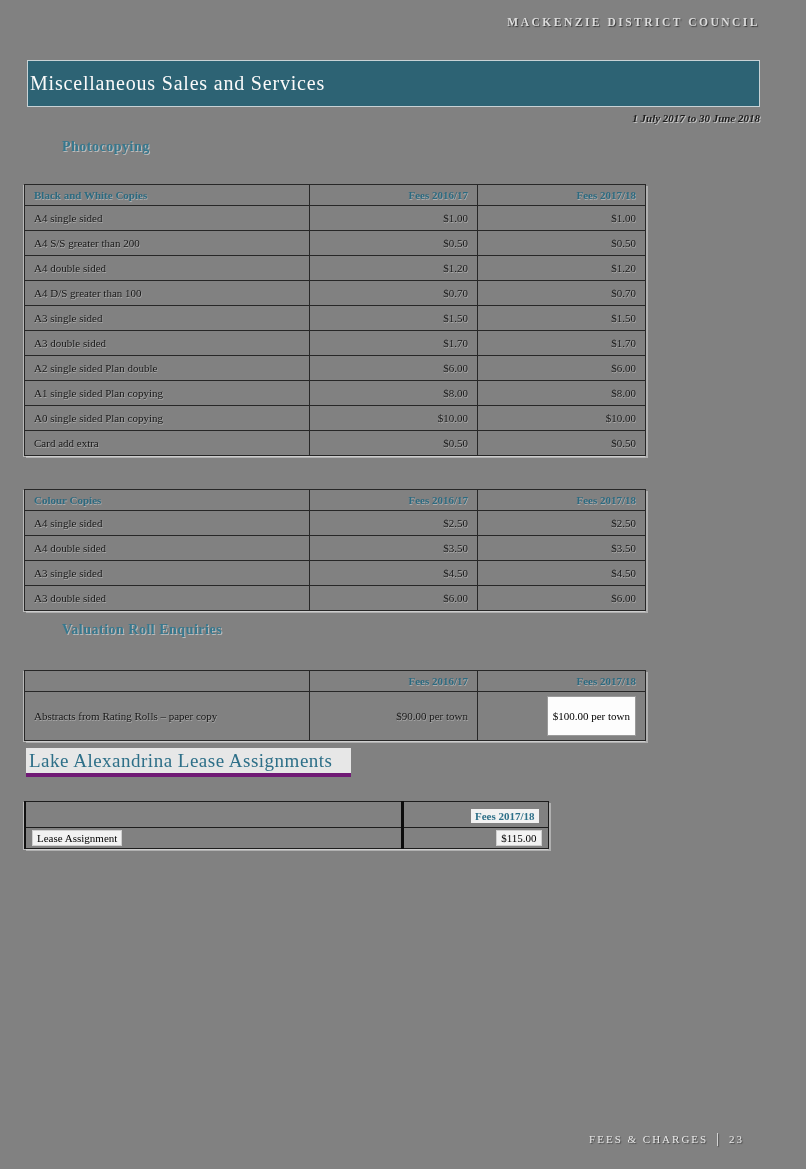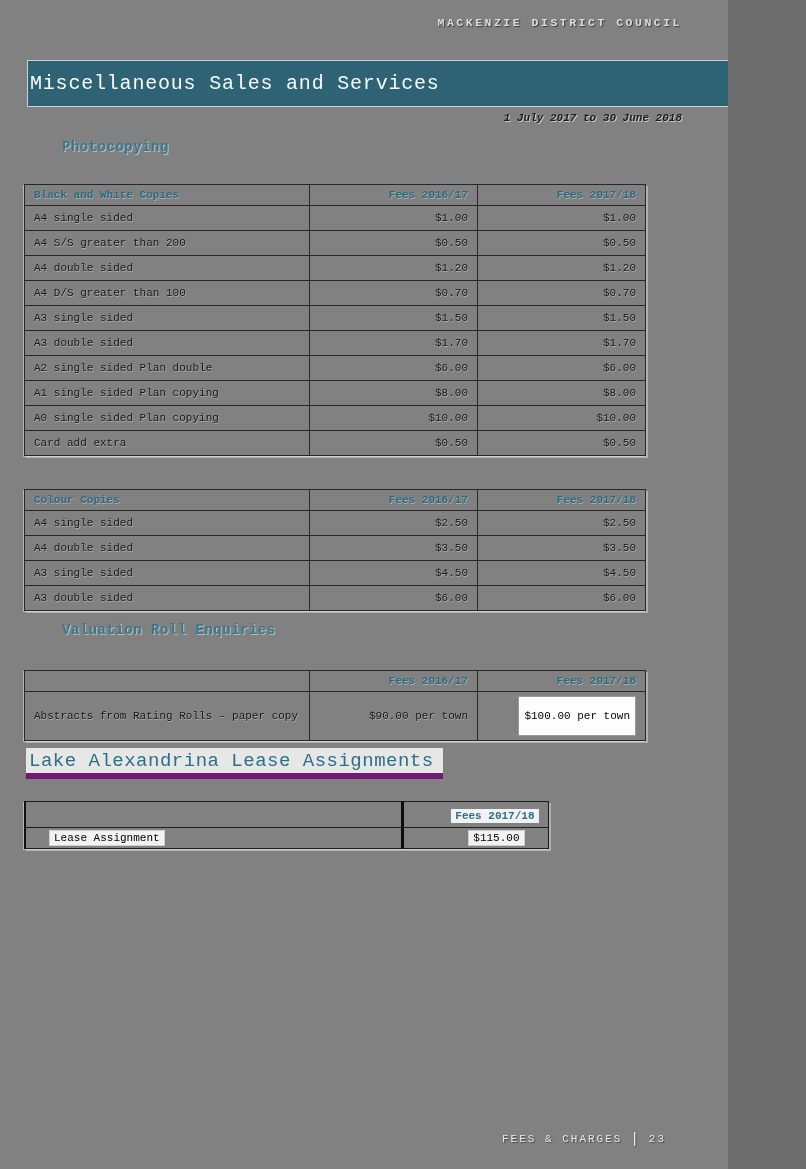--- a/index.html
+++ b/index.html
@@ -1,20 +1,20 @@
 <!DOCTYPE html>
 <html><head>
 <meta charset="utf-8">
 <style>
   html,body{margin:0;padding:0;background:#6e6e6e;}
   .page{
     position:relative;
-    width:728px;height:1169px;
+    width:806px;height:1169px;
     background:#818181;
-    font-family:Liberation Mono, monospace;
+    font-family:Liberation Serif, serif;
     overflow:hidden;
   }
   
   .org-header{
     position:absolute;top:16px;right:46px;
     font-size:11.5px;font-weight:bold;letter-spacing:2.5px;
     color:#dcdcdc;text-shadow:1px 1px 1px rgba(40,40,40,0.8);
     text-transform:uppercase;
   }
   
@@ -37,22 +37,22 @@
   
   .section-heading{
     position:absolute;left:26px;
     font-size:14px;font-weight:bold;letter-spacing:0.5px;
     color:#37788e;text-shadow:1px 1px 0 rgba(235,235,235,0.55);margin-left:36px;
   }
   .lake-heading{
     position:absolute;left:26px;top:748px;
     font-size:19px;font-weight:normal;letter-spacing:0.5px;
     color:#2d6f88;background:#e7e7e7;
-    padding:2px 9px 1px 3px;
-    border-bottom:6px solid #701a75;
+    padding:2px 18px 1px 3px;
+    border-bottom:4px solid #701a75;
     text-shadow:none;
   }
   
   table{
     position:absolute;left:24px;
     border-collapse:collapse;table-layout:fixed;
     font-size:11px;
     box-shadow:-1px 1px 0 rgba(232,232,232,0.55), 2px 2px 0 rgba(232,232,232,0.45);
     background:transparent;
     margin-top:20px;
@@ -70,21 +70,21 @@
   }
   td{height:25px;}
   .num{text-align:right;}
   .t-bw{top:164px;width:621px;}
   .t-colour{top:469px;width:621px;}
   .t-val{top:650px;width:621px;}
   .t-lake{top:781px;width:523px;border-left:2px solid #111;}
   .t-lake th,.t-lake td{border-color:#1d1d1d;}
   .t-lake .divided{border-left:3px solid #0d0d0d;}
   .t-lake th{height:26px;vertical-align:bottom;}
-  .t-lake td{height:19px;padding:2px 23px;}
+  .t-lake td{height:19px;padding:2px 6px;}
   
   .hl{
     background:#fdfdfd;color:#000;text-shadow:none;
     padding:13px 5px;border:1px solid #9a9a9a;
     display:inline-block;
   }
   .hl-soft{
     background:#f2f2f2;color:#000;text-shadow:none;
     padding:1px 4px;display:inline-block;border:1px solid #cfcfcf;
   }

